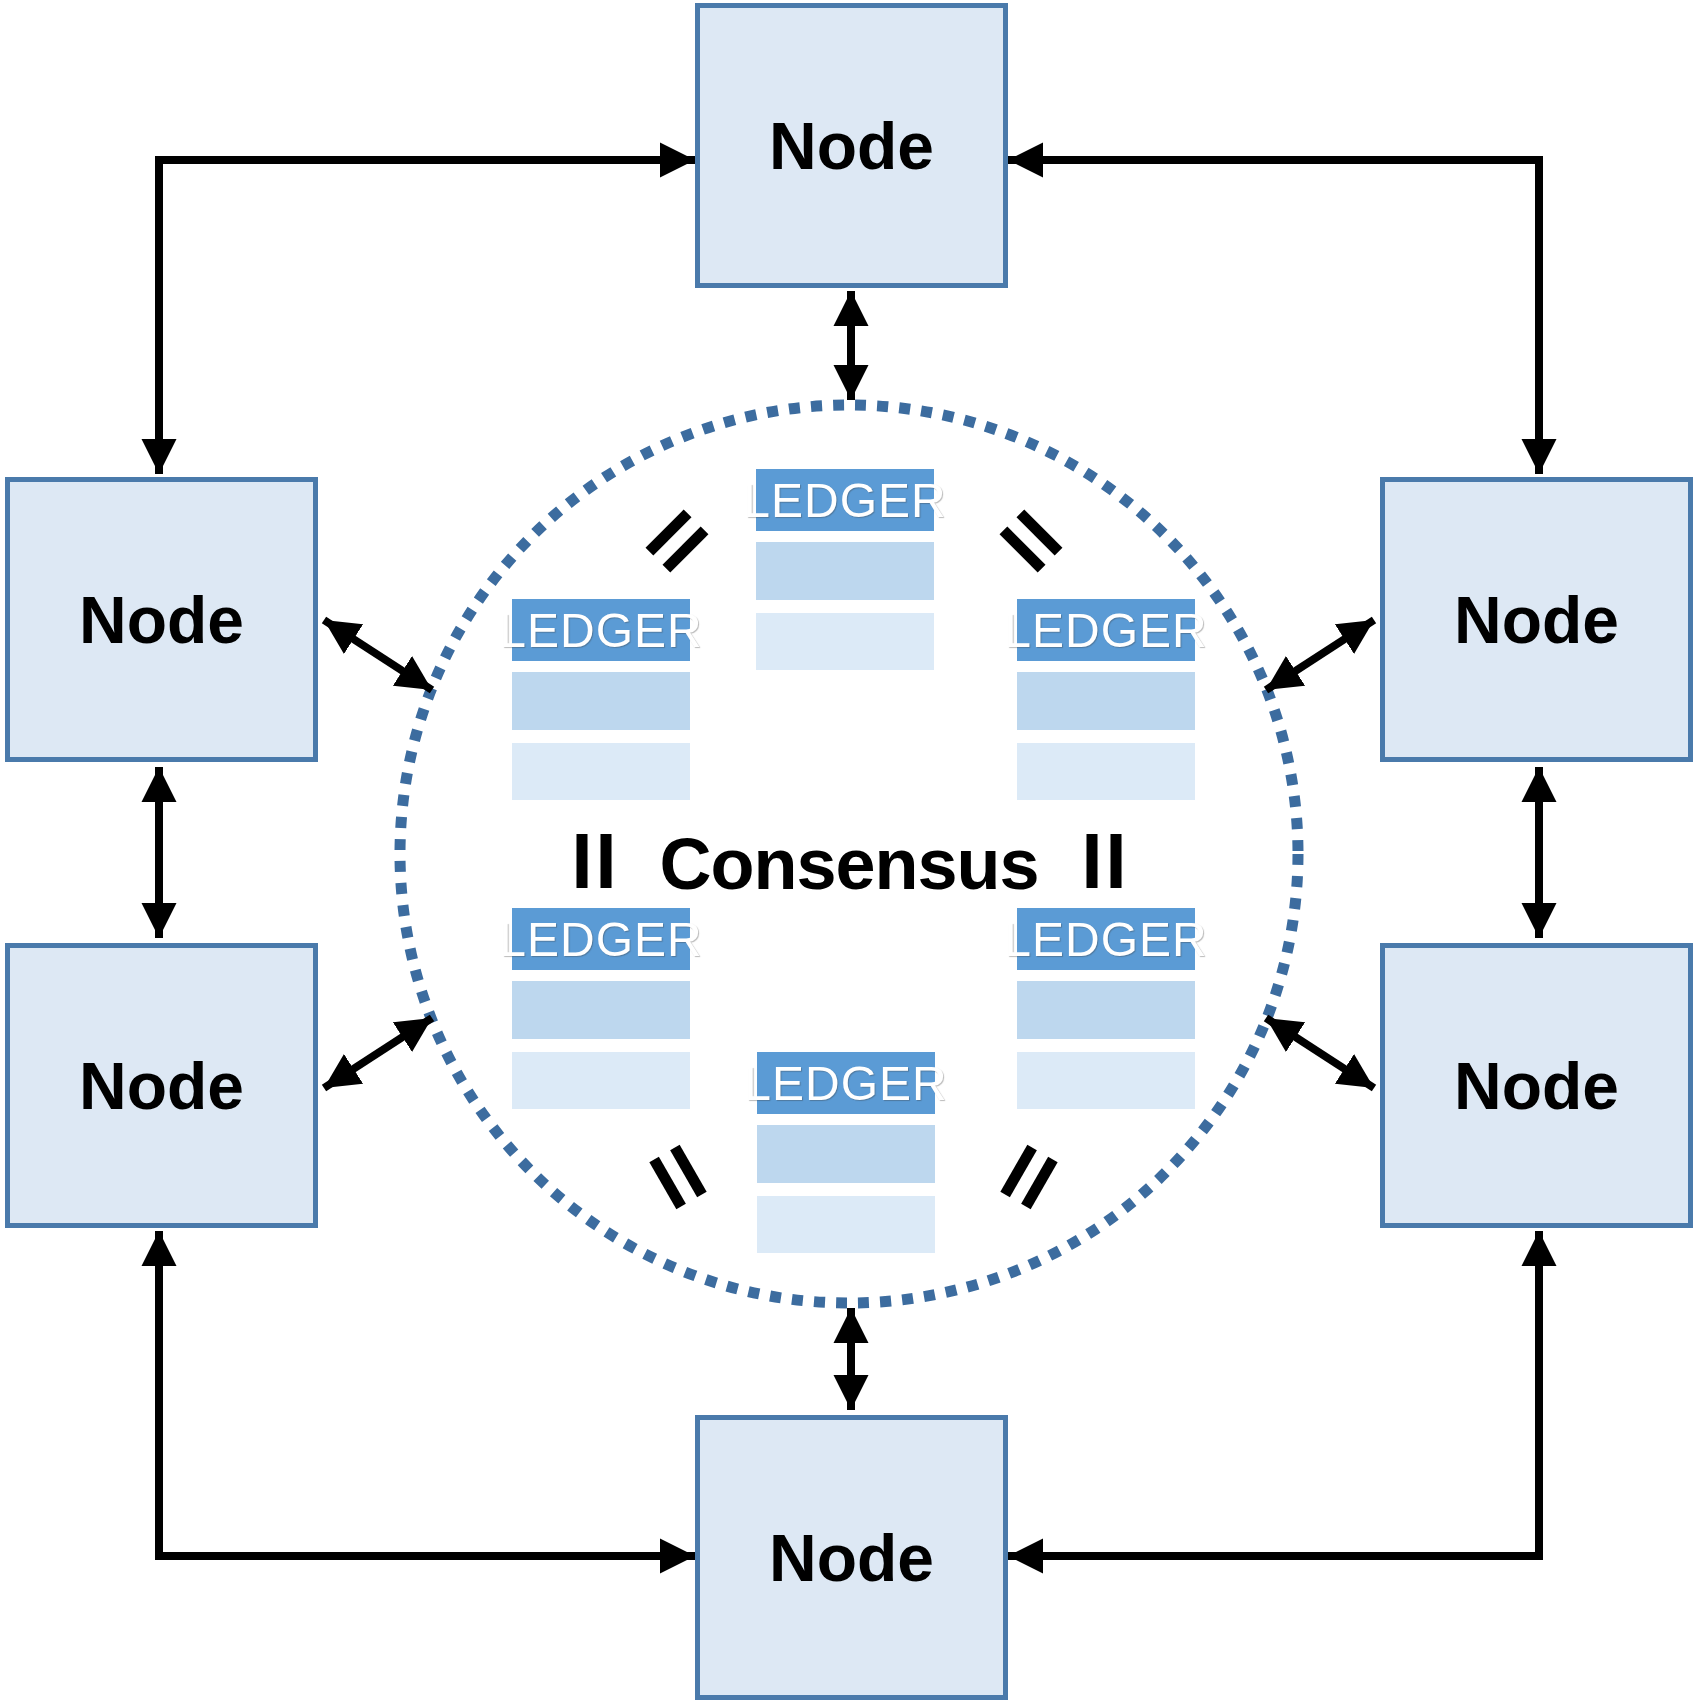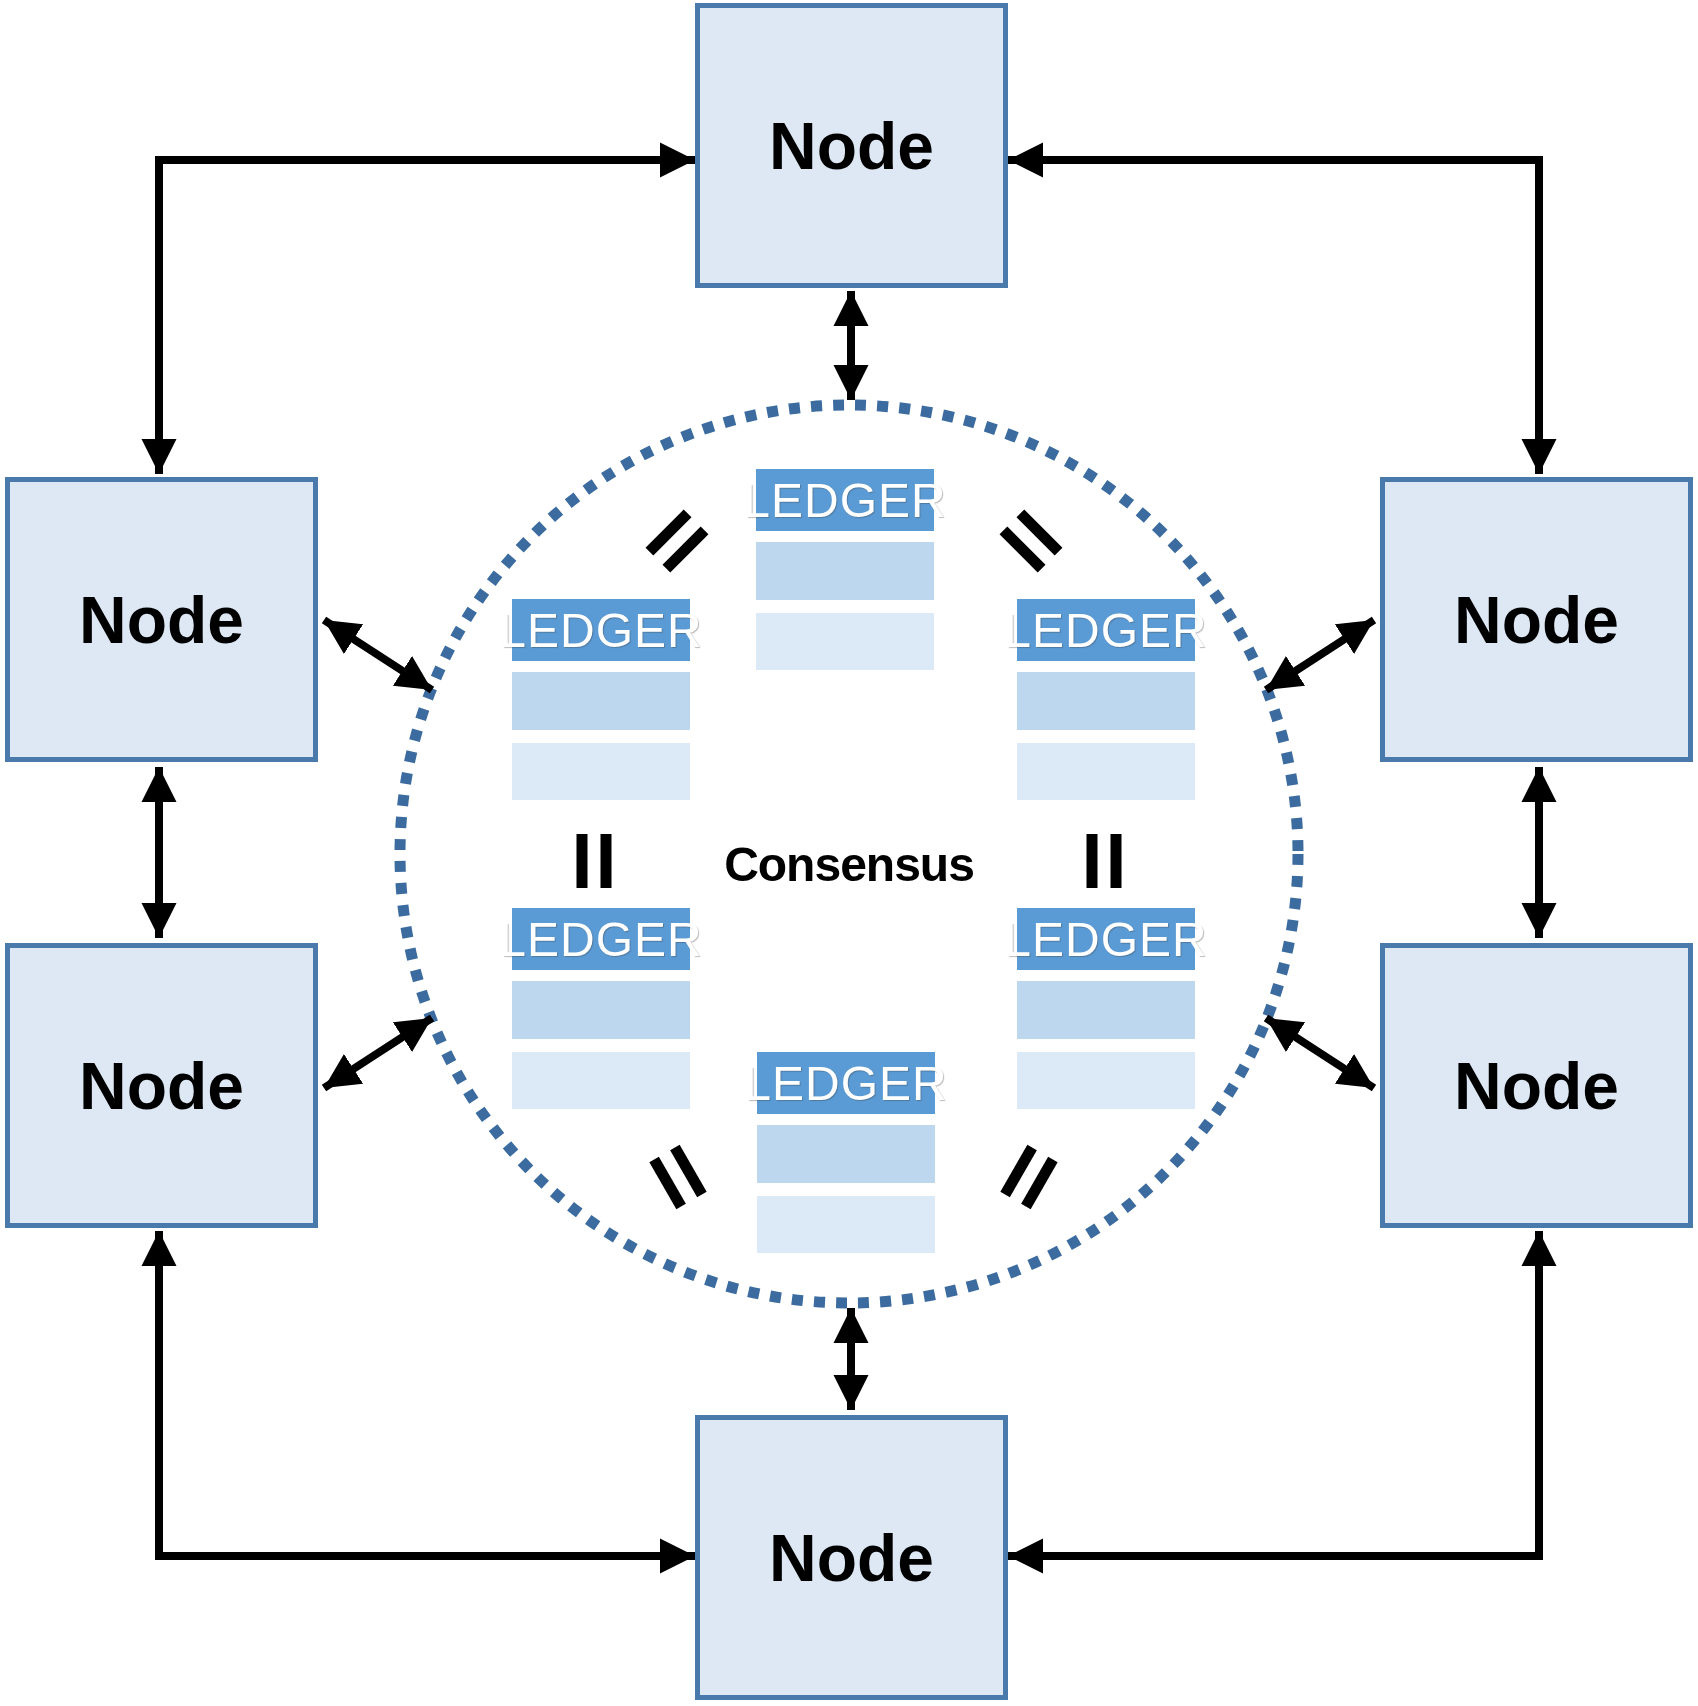--- a/index.html
+++ b/index.html
@@ -68,21 +68,21 @@
   .eq-tl{left:677px;top:541px;transform:translate(-50%,-50%) rotate(-45deg);}
   .eq-tr{left:1031px;top:541px;transform:translate(-50%,-50%) rotate(45deg);}
   .eq-ml{left:594px;top:861px;transform:translate(-50%,-50%) rotate(90deg);}
   .eq-mr{left:1104px;top:861px;transform:translate(-50%,-50%) rotate(90deg);}
   .eq-bl{left:678px;top:1177px;transform:translate(-50%,-50%) rotate(60deg);}
   .eq-br{left:1029px;top:1177px;transform:translate(-50%,-50%) rotate(-60deg);}
 
   .consensus-label{
     position:absolute;left:849px;top:864px;
     transform:translate(-50%,-50%);
-    font-size:48px;font-weight:700;color:var(--label-text);
+    font-size:72px;font-weight:700;color:var(--label-text);
     letter-spacing:-1px;white-space:nowrap;
   }
 </style>
 </head>
 <body>
 
 <div class="canvas">
 
   <svg class="connections" viewBox="0 0 1698 1706">
     <defs>

